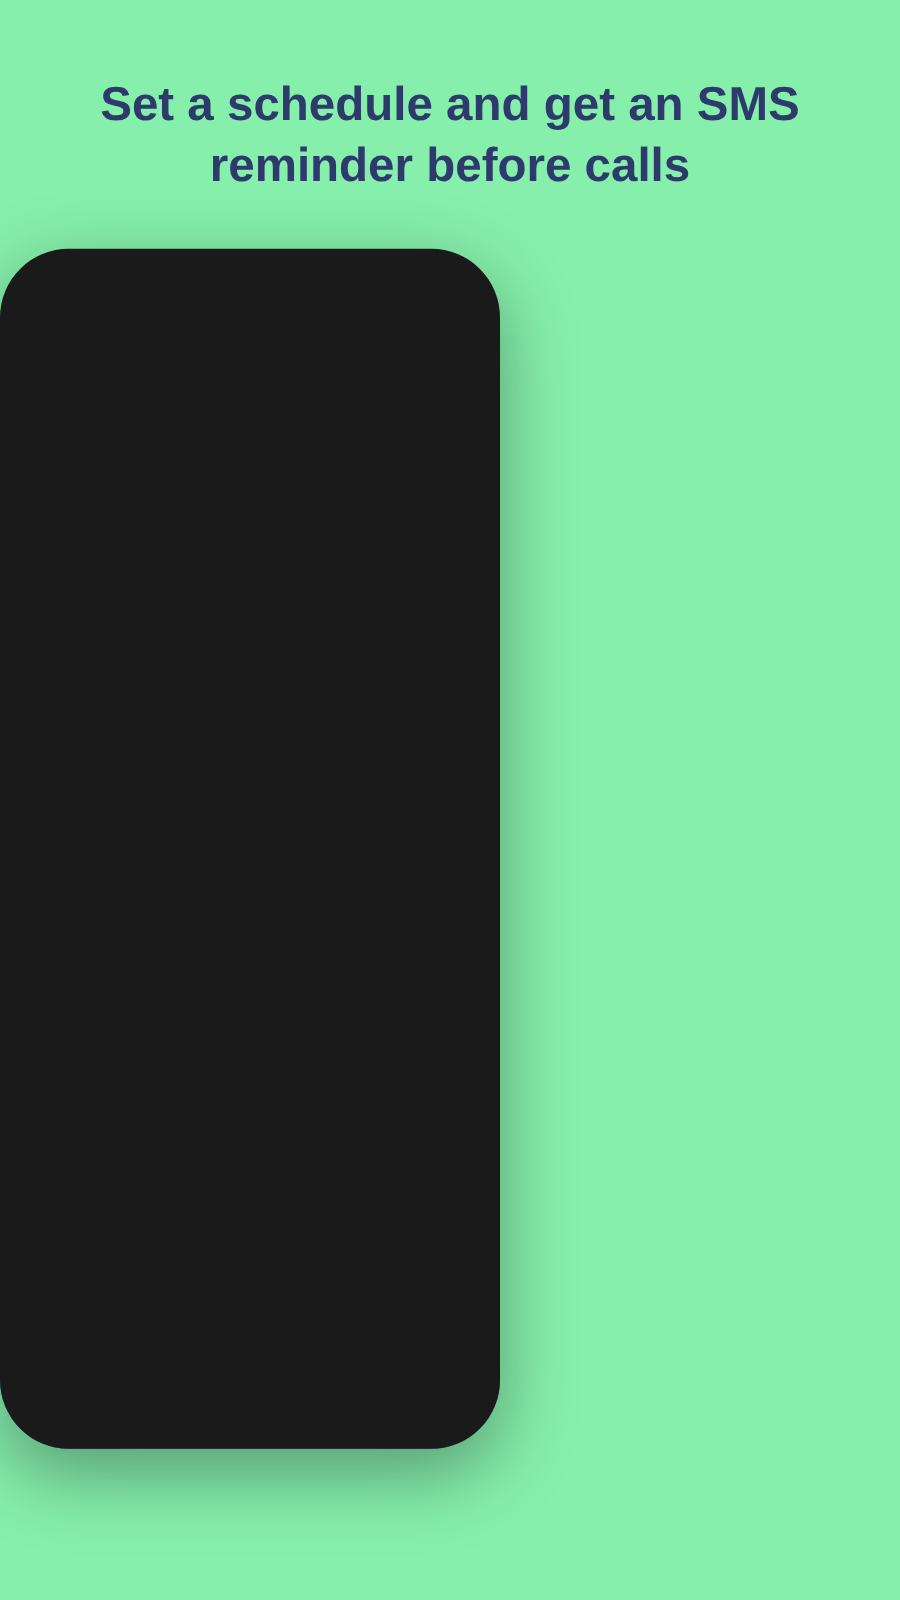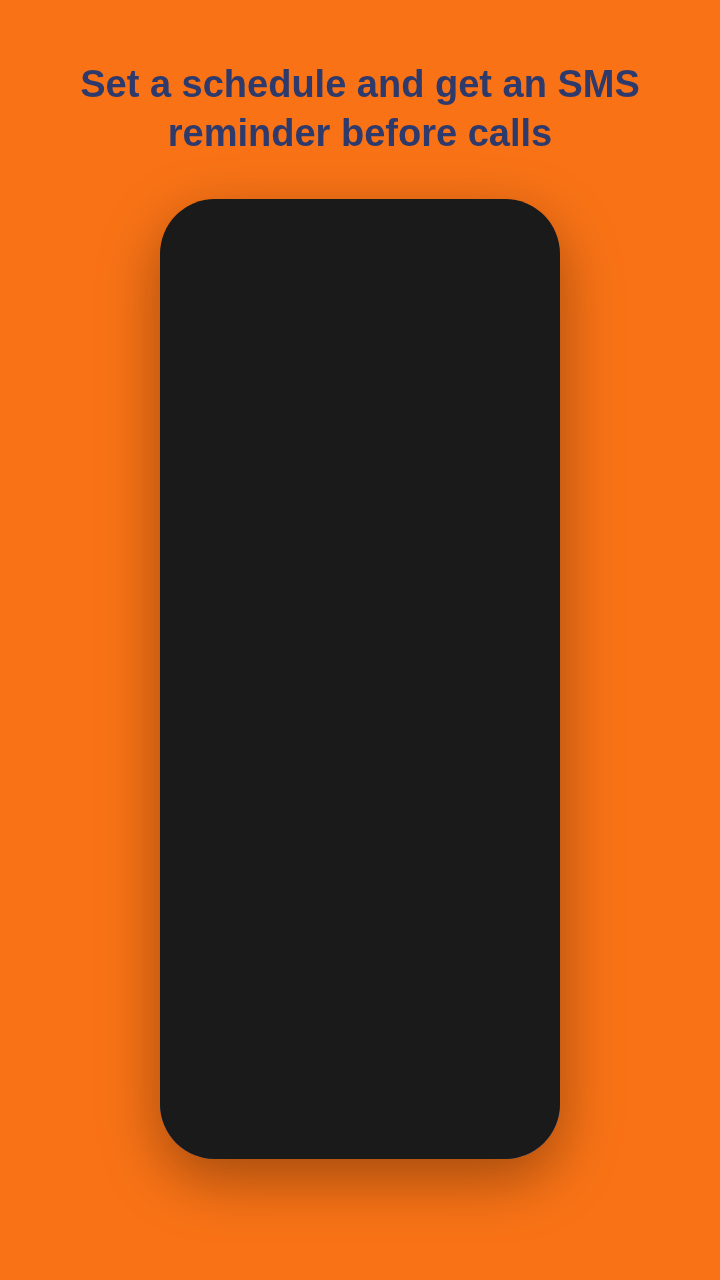--- a/index.html
+++ b/index.html
@@ -10,25 +10,25 @@
       font-family: -apple-system, BlinkMacSystemFont, 'Segoe UI', sans-serif;
       overflow: hidden;
       display: flex;
       flex-direction: column;
       align-items: center;
     }
 
     .page-bg {
       width: 100%;
       height: 100%;
-      background: #f97316;
+      background: #86efac;
       position: relative;
       display: flex;
       flex-direction: column;
-      align-items: center;
+      align-items: flex-start;
     }
 
     .hero-title {
       color: #2d3a6b;
       font-size: 38px;
       font-weight: 700;
       text-align: center;
       padding: 60px 60px 30px 60px;
       line-height: 1.3;
     }

